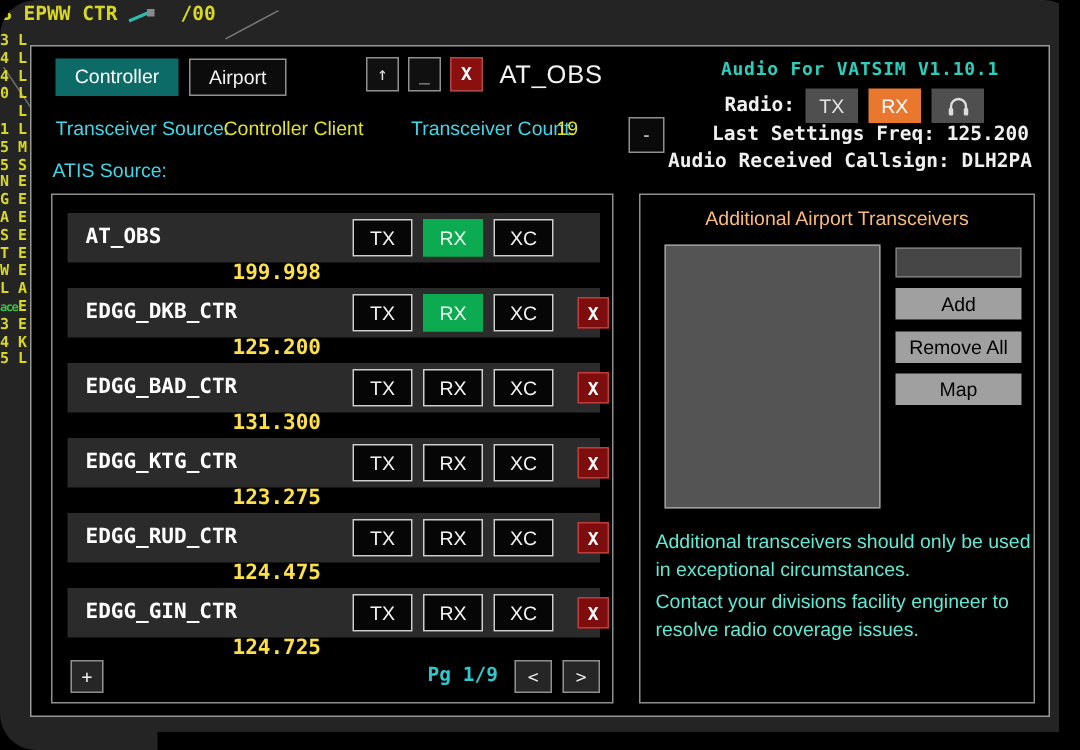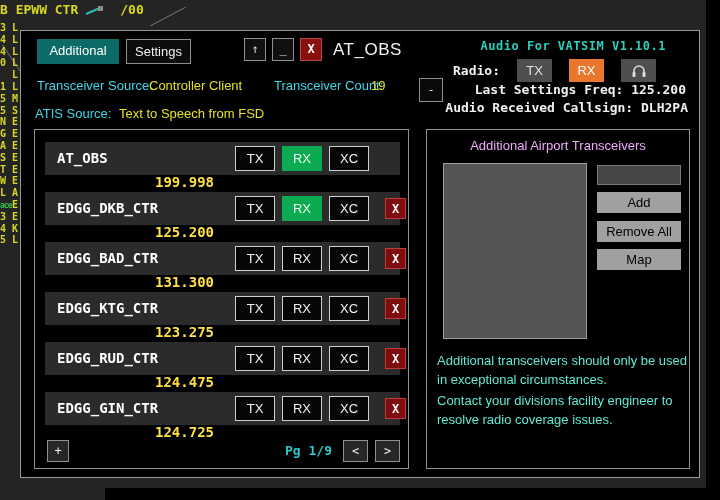--- a/index.html
+++ b/index.html
@@ -1,20 +1,20 @@
 <!DOCTYPE html>
 <html><head>
 <meta charset="utf-8">
 <style>
   * { margin:0; padding:0; box-sizing:border-box; }
   html,body { background:#000; }
   body { font-family:"Liberation Sans", sans-serif; }
   .mono { font-family:"DejaVu Sans Mono", monospace;text-align:center; }
 
-  #screen { position:relative; width:720px; height:500px; background:#000; overflow:hidden; }
+  #screen { position:relative; width:720px; height:500px; background:#000; overflow:hidden;border-radius:24px; }
 
   
   .bg-window { position:absolute; left:0; top:0; width:706px; height:488px; background:#242424; }
   .bg-block  { position:absolute; left:0; top:487px; width:105px; height:13px; background:#242424; }
   .bg-topbar { position:absolute; left:0; top:2px; display:flex; align-items:center; gap:6px;
                font-family:"DejaVu Sans Mono", monospace; font-weight:bold; font-size:13px; color:#d8d822; }
   .bg-strip  { position:absolute; left:0; top:22px; width:22px; }
   .bg-line   { height:11.8px; font-family:"DejaVu Sans Mono", monospace; font-weight:bold;
                font-size:10px; color:#d8d822; white-space:pre; }
   .bg-line .c1 { display:inline-block; width:9px; }
@@ -36,21 +36,21 @@
              color:#ddd; font-size:12px; text-align:center; line-height:21px; cursor:pointer;
              font-family:"DejaVu Sans Mono", monospace; }
   .win-btn.up  { left:223px; }
   .win-btn.min { left:251px; }
   .win-btn.close { left:279px; background:#8a1010; border-color:#b04848; color:#fff; font-weight:bold; }
 
   .dlg-title { position:absolute; left:312px; top:9px; color:#f2f2f2; font-size:17px; letter-spacing:0.5px; }
 
   .version { position:absolute; right:33px; top:8px; color:#2bd0bd; font-weight:bold; font-size:12px; letter-spacing:0.5px; }
 
-  .radio-row { position:absolute; right:43px; top:28px; display:flex; align-items:center; gap:17px; }
+  .radio-row { position:absolute; right:43px; top:28px; display:flex; align-items:center; gap:7px; }
   .radio-label { color:#f0f0f0; font-weight:bold; font-size:13px; }
   .radio-btn { width:35px; height:23px; background:#4f4f4f; color:#e3e3e3; font-size:13px;
                display:flex; align-items:center; justify-content:center; cursor:pointer; }
   .radio-btn.rx-on { background:#e9782e; color:#fff; }
 
   .minus-btn { position:absolute; left:398px; top:47px; width:24px; height:24px; background:#0a0a0a;
                border:1px solid #8f8f8f; color:#ddd; text-align:center; line-height:22px;
                font-family:"DejaVu Sans Mono", monospace; font-size:12px; cursor:pointer; }
 
   .last-line { position:absolute; color:#f0f0f0; font-weight:bold; font-size:13px; white-space:pre; }
@@ -78,21 +78,21 @@
 
   .plus-btn, .pg-btn { position:absolute; background:#262626; border:1px solid #8f8f8f; color:#eee;
            text-align:center; font-family:"DejaVu Sans Mono", monospace; cursor:pointer; }
   .plus-btn { left:12px; top:310px; width:22px; height:22px; font-size:12px; line-height:20px; }
   .pg-label { position:absolute; left:250px; top:313px; color:#2fc8cc; font-weight:bold; font-size:13px; }
   .pg-prev { left:308px; top:310px; width:25px; height:22px; font-size:12px; line-height:20px; }
   .pg-next { left:340px; top:310px; width:25px; height:22px; font-size:12px; line-height:20px; }
 
   
   .right-panel { left:405px; top:98px; width:264px; height:340px; }
-  .rp-title { position:absolute; left:0; top:8px; width:100%; text-align:center; color:#f0abfc; font-size:13px; }
+  .rp-title { position:absolute; left:0; top:8px; width:100%; text-align:center; color:#fdba74; font-size:13px; }
   .rp-listbox { position:absolute; left:16px; top:33px; width:144px; height:176px; background:#545454; border:1px solid #9c9c9c; }
   .rp-input { position:absolute; left:170px; top:35px; width:84px; height:20px; background:#464646;
               border:1px solid #7a7a7a; color:#eee; font-size:12px; padding:0 4px; }
   .rp-btn { position:absolute; left:170px; width:84px; height:21px; background:#a0a0a0; border:none;
             color:#000; font-size:13px; text-align:center; line-height:21px; cursor:pointer;
             font-family:"Liberation Sans", sans-serif; }
   .rp-add { top:62px; } .rp-rem { top:91px; } .rp-map { top:119px; }
   .rp-note { position:absolute; left:10px; width:252px; color:#5eead4; font-size:13px; line-height:1.45; }
   .rp-note1 { top:222px; } .rp-note2 { top:262px; }
 </style>
@@ -131,22 +131,22 @@
         <div class="bg-line"><span class="c1 green">ace</span><span class="c2">E</span></div>
         <div class="bg-line"><span class="c1">3</span><span class="c2">E</span></div>
         <div class="bg-line"><span class="c1">4</span><span class="c2">K</span></div>
         <div class="bg-line"><span class="c1">5</span><span class="c2">L</span></div>
       </div>
   </div>
   <div class="bg-block"></div>
 
   <div class="dialog">
 
-    <div class="btn-teal">Additional</div>
-    <div class="btn-settings">Settings</div>
+    <div class="btn-teal">Controller</div>
+    <div class="btn-settings">Airport</div>
 
     <div class="win-btn up">↑</div>
     <div class="win-btn min">_</div>
     <div class="win-btn close">X</div>
     <div class="dlg-title">AT_OBS</div>
 
     <div class="version mono">Audio For VATSIM V1.10.1</div>
 
     <div class="radio-row">
       <span class="radio-label mono">Radio:</span>
@@ -164,21 +164,20 @@
     <div class="minus-btn">-</div>
 
     <div class="last-line last-freq mono"><span>Last Settings Freq:</span> <span>125.200</span></div>
     <div class="last-line last-cs mono"><span>Audio Received Callsign:</span> <span>DLH2PA</span></div>
 
     <span class="src-label" style="left:16px; top:47px;">Transceiver Source:</span>
     <span class="src-value" style="left:128px; top:47px;">Controller Client</span>
     <span class="src-label" style="left:253px; top:47px;">Transceiver Count:</span>
     <span class="src-value" style="left:350px; top:47px;">19</span>
     <span class="src-label" style="left:14px; top:75px;">ATIS Source:</span>
-    <span class="src-value" style="left:98px; top:75px;">Text to Speech from FSD</span>
 
     <div class="panel stations-panel">
       <div class="station-list">
           <div class="station-row">
     <span class="freq mono">199.998</span>
     <span class="callsign mono">AT_OBS</span>
     <div class="row-btns">
       <div class="txc-btn">TX</div>
       <div class="txc-btn on">RX</div>
       <div class="txc-btn">XC</div>

